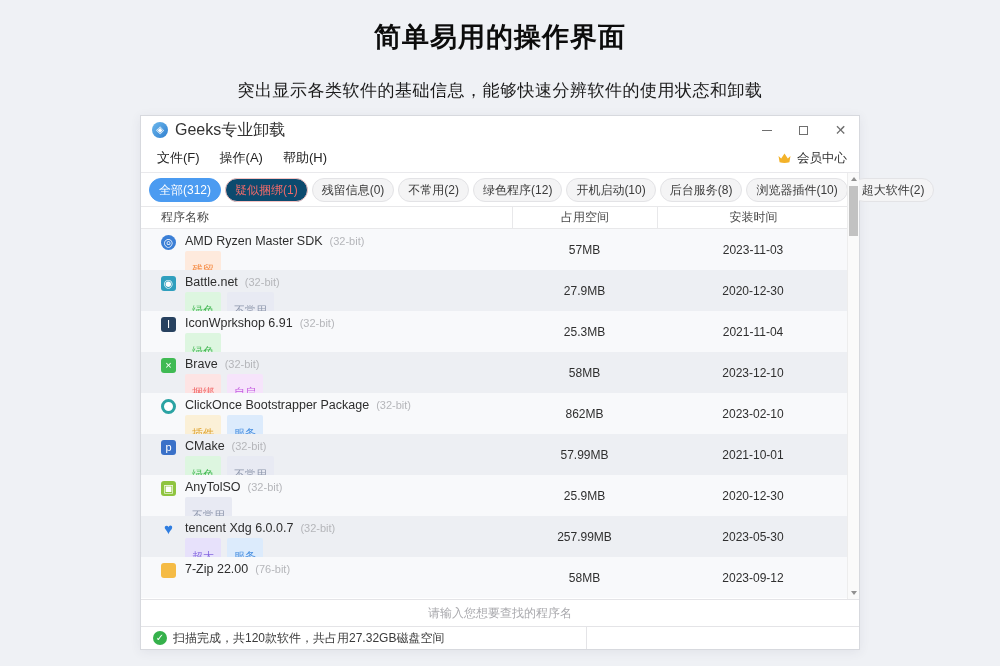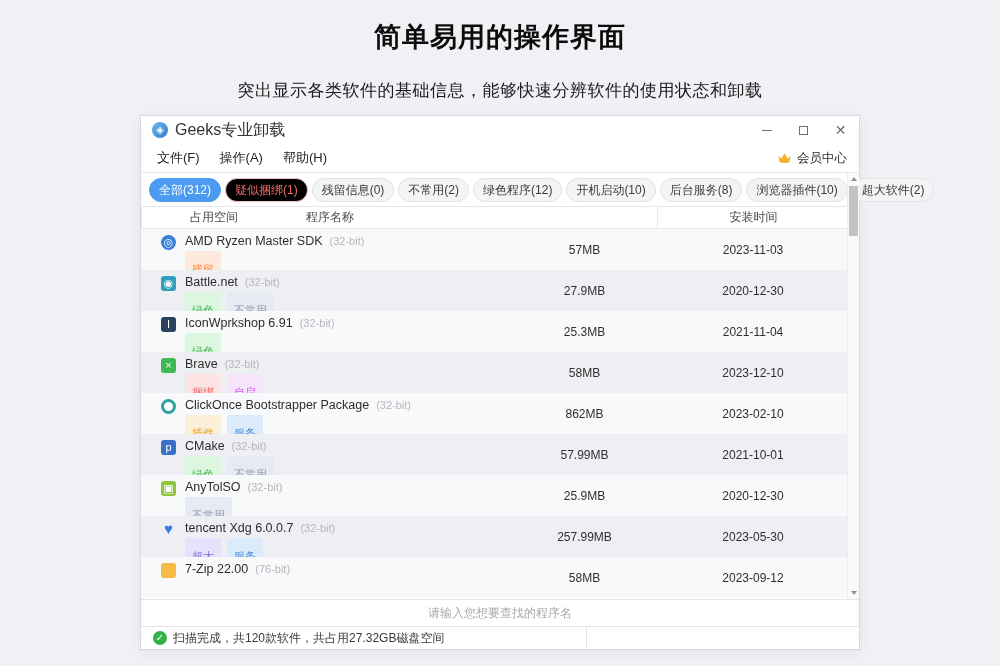--- a/index.html
+++ b/index.html
@@ -72,21 +72,21 @@
     padding-left: 8px;
     white-space: nowrap;
   }
   .tab-pill {
     font-size: 12px; line-height: 1;
     padding: 5px 9px; border-radius: 12px;
     border: 1px solid transparent;
   }
   .tab-pill.normal { background: #f4f4f5; border-color: #e3e3e6; color: #3a3a3a; }
   .tab-pill.active { background: #4b9bf1; border-color: #4b9bf1; color: #fff; }
-  .tab-pill.warn   { background: #000000; border-color: #f6c3c3; color: #ee6a6a; }
+  .tab-pill.warn   { background: #0c4a6e; border-color: #f6c3c3; color: #ee6a6a; }
   
   .table-header {
     position: absolute; left: 0; top: 90px; width: 708px; height: 23px;
     border-top: 1px solid #e8e8ea; border-bottom: 1px solid #e8e8ea;
     display: flex; font-size: 12px; color: #4a4a4a; background: #fff;
   }
   .th { display: flex; align-items: center; }
   .th-name { width: 371px; padding-left: 20px; }
   .th-size { width: 145px; justify-content: center; border-left: 1px solid #e8e8ea; }
   .th-date { flex: 1; justify-content: center; border-left: 1px solid #e8e8ea; }
@@ -211,22 +211,22 @@
       <div class="tab-pill normal">残留信息(0)</div>
       <div class="tab-pill normal">不常用(2)</div>
       <div class="tab-pill normal">绿色程序(12)</div>
       <div class="tab-pill normal">开机启动(10)</div>
       <div class="tab-pill normal">后台服务(8)</div>
       <div class="tab-pill normal">浏览器插件(10)</div>
       <div class="tab-pill normal">超大软件(2)</div>
     </div>
 
   <div class="table-header">
+    <div class="th th-name">程序名称</div>
     <div class="th th-size">占用空间</div>
-    <div class="th th-name">程序名称</div>
     <div class="th th-date">安装时间</div>
   </div>
 
   <div class="rows">
       <div class="app-row odd">
         <span class="app-icon circle" style="background: rgb(59, 127, 214); color: rgb(255, 255, 255);">◎</span>
         <div class="name-line"><span>AMD Ryzen Master SDK</span><span class="arch">(32-bit)</span></div>
         <div class="tag-line">
           <span class="tag residual">残留</span>
         </div>

